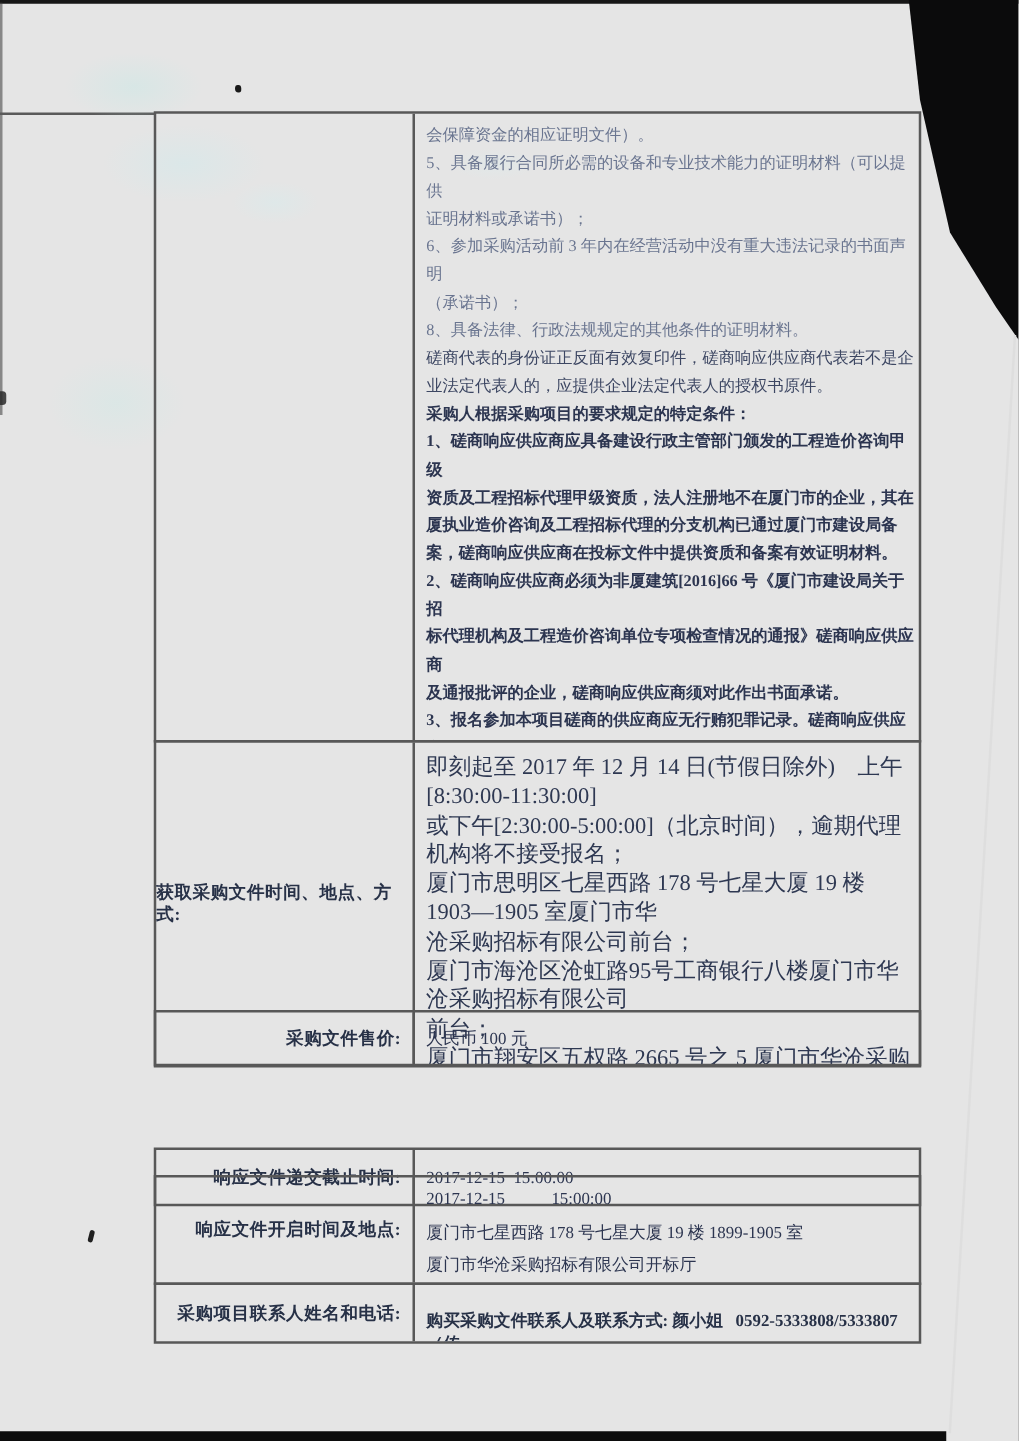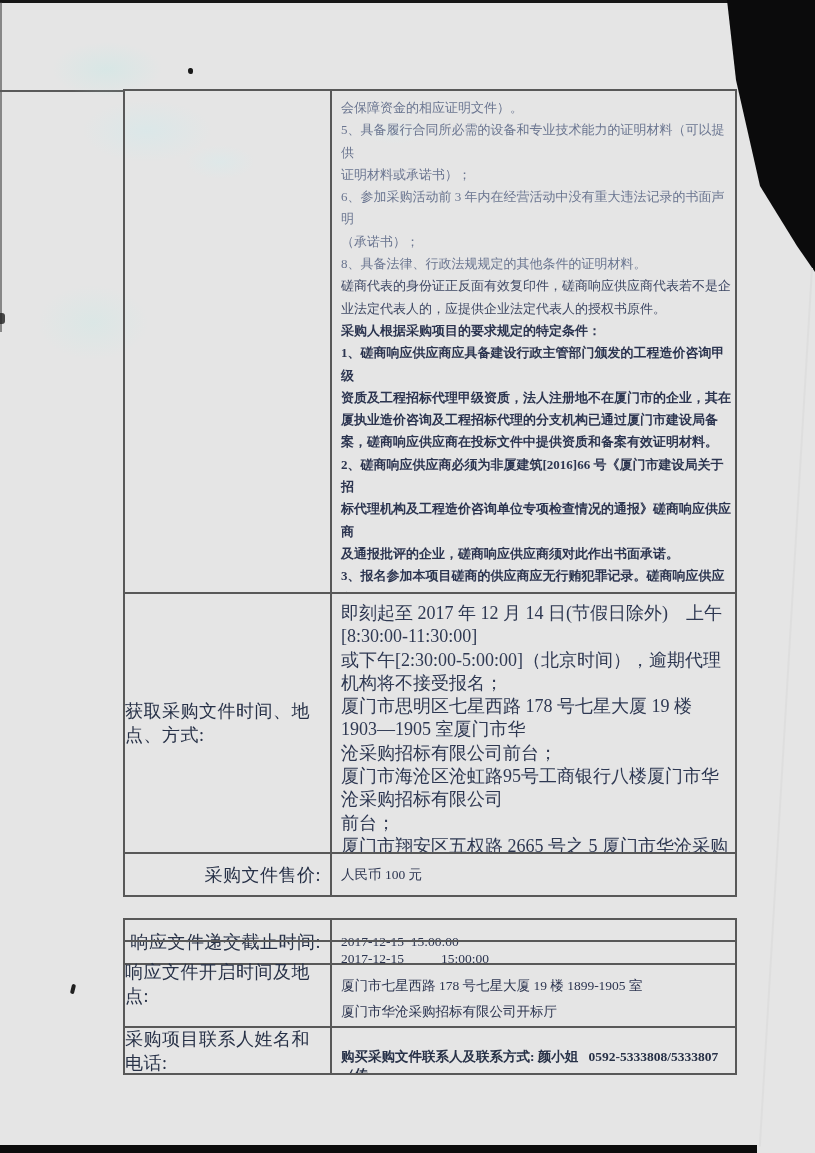--- a/index.html
+++ b/index.html
@@ -28,28 +28,28 @@
   .sm3{left:38px;top:285px;width:110px;height:75px;background:radial-gradient(closest-side,#c5ebe7,transparent);opacity:.3;}
   .sm4{left:185px;top:145px;width:70px;height:34px;background:radial-gradient(closest-side,#cfeff1,transparent);opacity:.3;}
   .sm5{left:360px;top:118px;width:70px;height:26px;background:radial-gradient(closest-side,#d5f1f2,transparent);opacity:.25;}
   
   .trow{
     position:absolute;left:123px;width:614px;box-sizing:border-box;
     border:2px solid #585858;display:flex;background:transparent;
   }
   .r1{top:89px;height:505px;}
   .r2{top:592px;height:262px;}
-  .r3{top:852px;height:45px;}
+  .r3{top:808px;height:45px;}
   .r4{top:918px;height:47px;}
   .r5{top:940px;height:88px;}
   .r6{top:1026px;height:49px;}
   .cell-label{
     width:207px;box-sizing:border-box;border-right:2px solid #585858;
     display:flex;align-items:center;justify-content:flex-end;
-    padding-right:9px;font-weight:normal;font-size:18px;color:#273147;
+    padding-right:9px;font-weight:bold;font-size:14px;color:#273147;
     letter-spacing:.5px;flex-shrink:0;
   }
   .cell-content{flex:1;box-sizing:border-box;padding-left:9px;padding-right:3px;overflow:hidden;}
   .tline{white-space:pre-wrap;}
   .r1 .cell-content{padding-top:6px;font-size:13px;line-height:22.3px;}
   .r1 .tline{color:#6a7590;}
   .r1 .tline:nth-child(n+7){color:#3d4763;}
   .r1 .tline:nth-child(n+9){color:#2c3550;font-weight:bold;}
   .r2 .cell-content{padding-top:8px;font-size:18px;line-height:23.3px;}
   .r2 .tline{color:#2e3852;}

